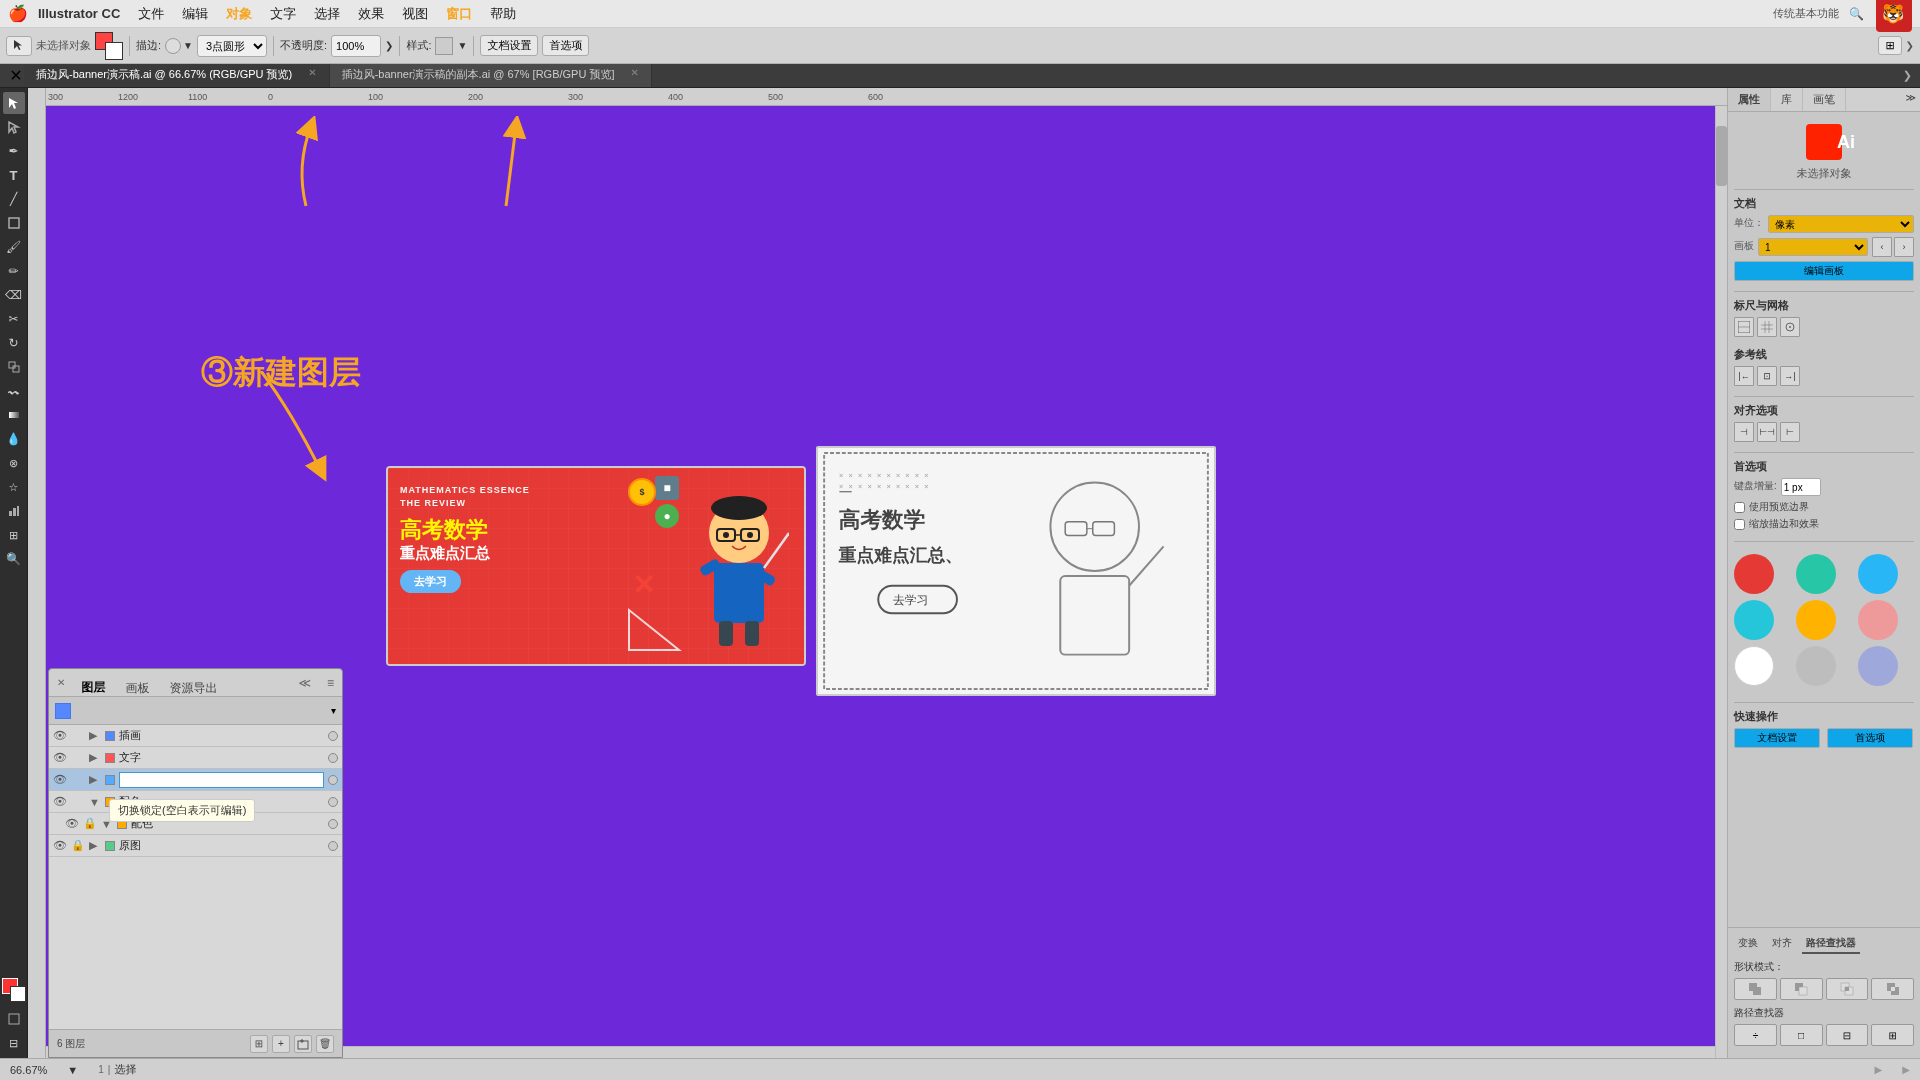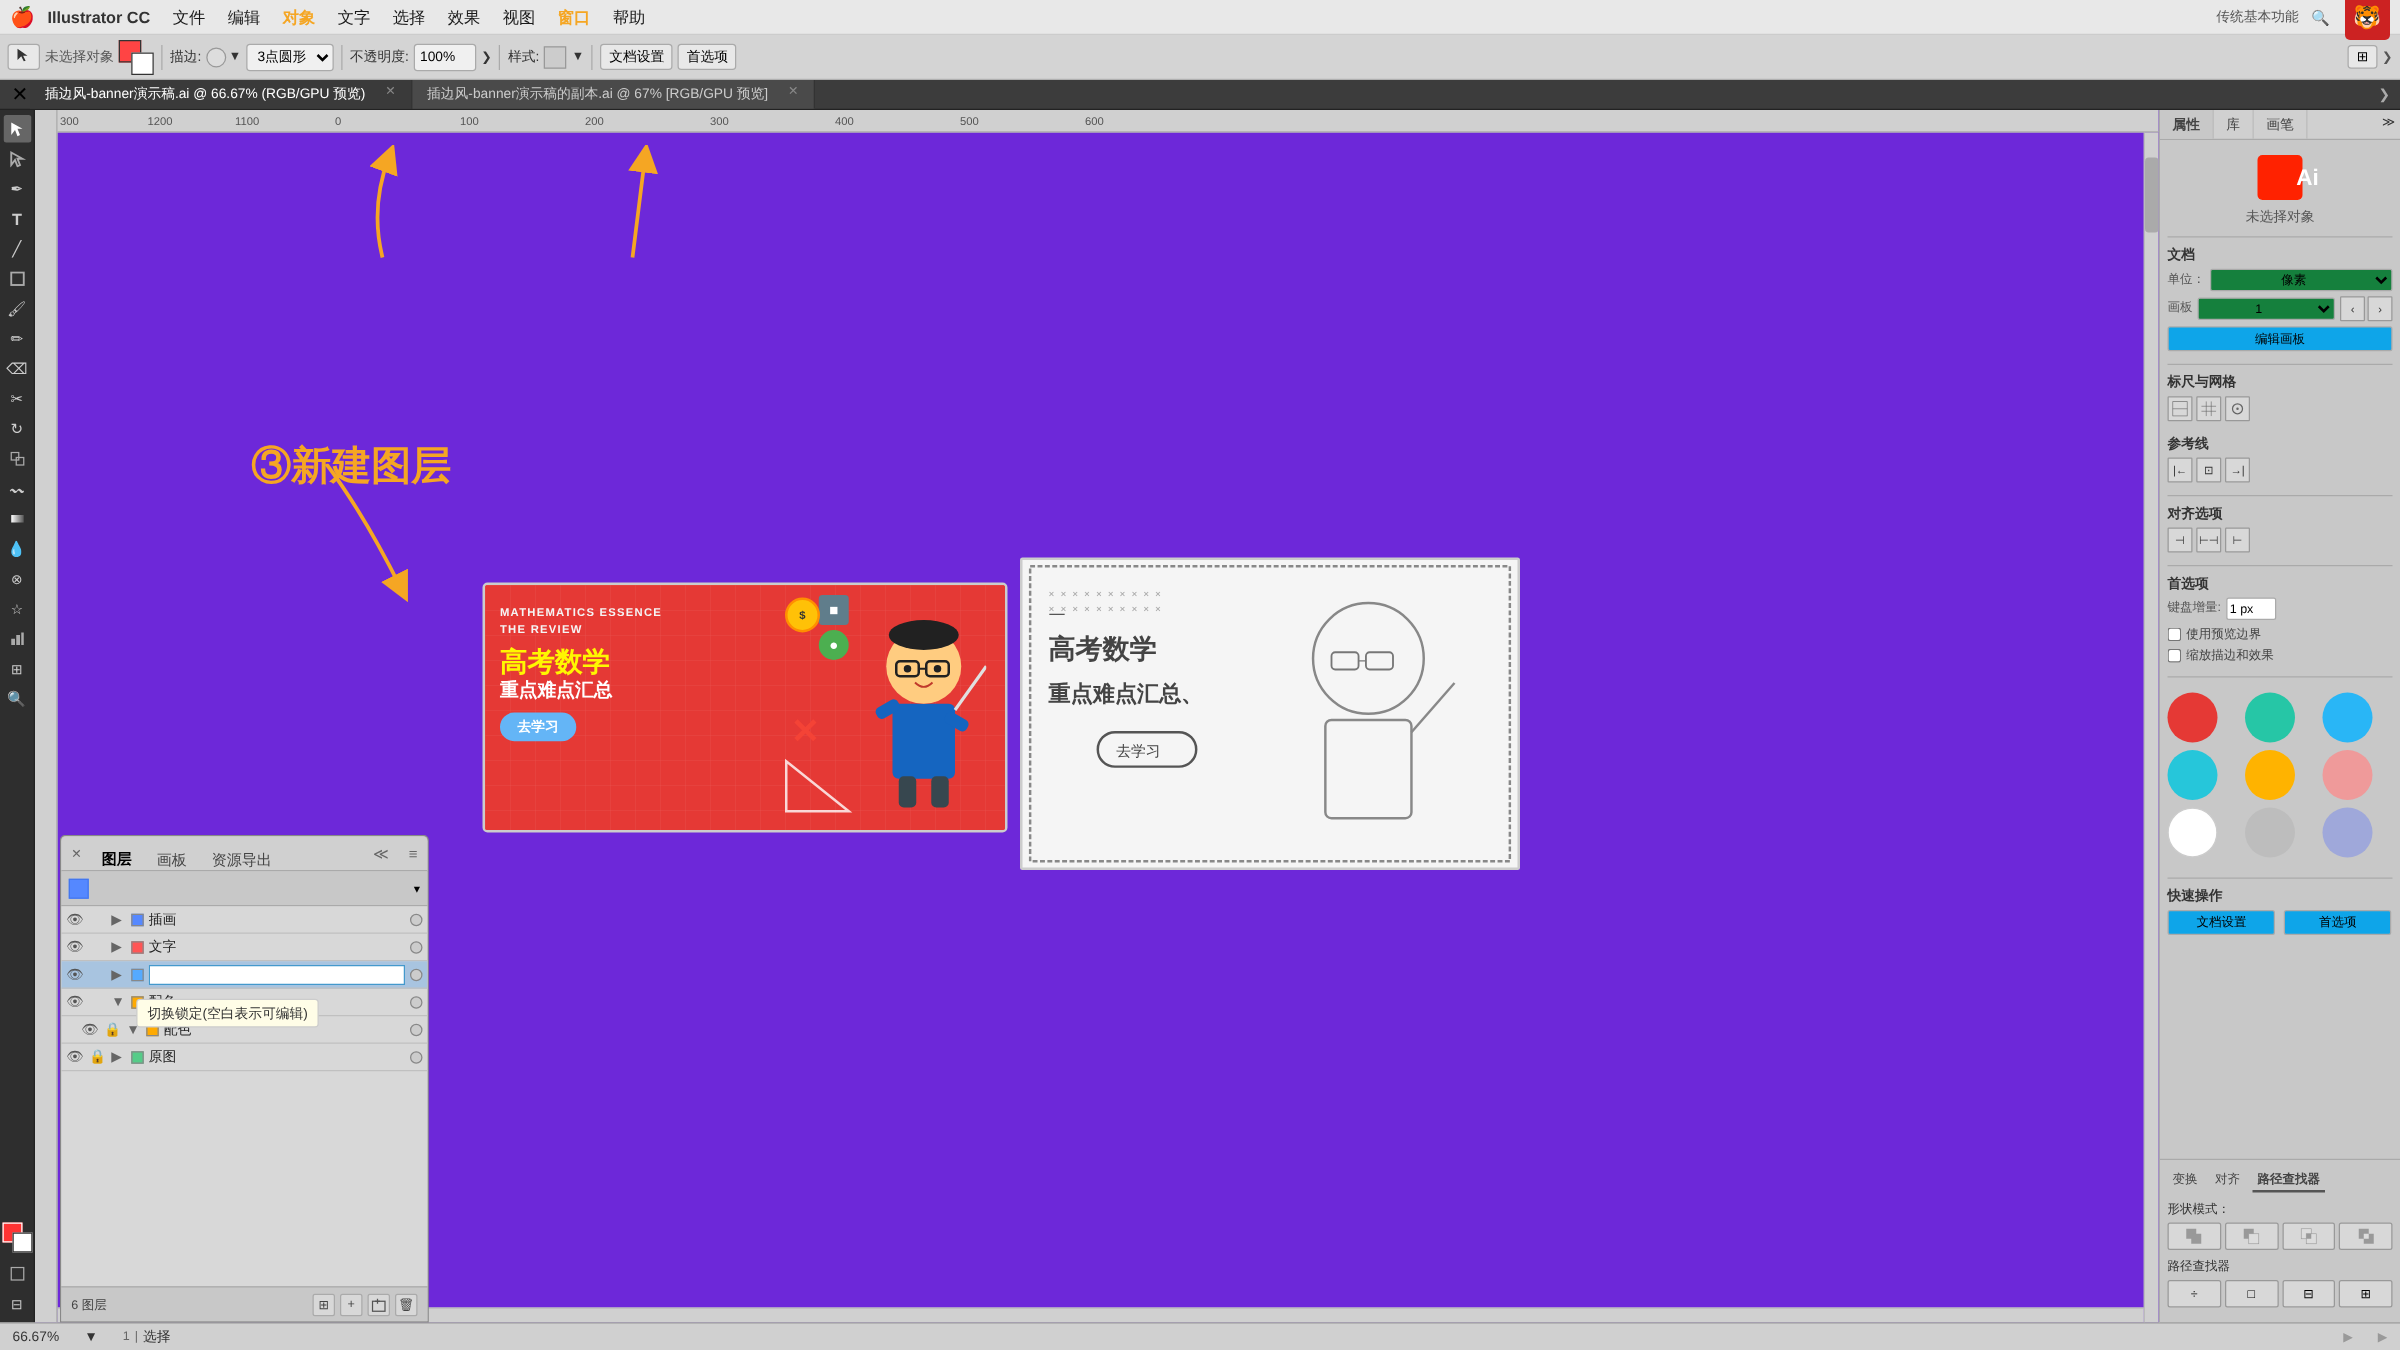--- a/index.html
+++ b/index.html
@@ -177,21 +177,21 @@
       cursor: pointer; color: #444;
       border-right: 1px solid #bbb;
     }
     .rpanel-tab.active { background: #c8c8c8; font-weight: bold; }
     #right-panel-body { flex: 1; padding: 6px; overflow-y: auto; }
     .rpanel-section { margin-bottom: 10px; }
     .rpanel-label { font-size: 10px; color: #555; margin-bottom: 2px; }
     .rpanel-row { display: flex; align-items: center; gap: 4px; margin-bottom: 4px; }
     .rpanel-select {
       flex: 1; font-size: 10px; border: 1px solid #aaa;
-      background: #15803d; border-radius: 2px; height: 18px; padding: 0 2px; text-align: center;
+      background: #eab308; border-radius: 2px; height: 18px; padding: 0 2px;
     }
     .rpanel-input {
       width: 40px; font-size: 10px; border: 1px solid #aaa;
       background: #fff; border-radius: 2px; height: 18px; padding: 0 2px;
     }
     .rpanel-btn {
       font-size: 10px; border: 1px solid #aaa; background: #0ea5e9;
       border-radius: 2px; padding: 2px 6px; cursor: pointer;
     }
     .swatches-grid {

